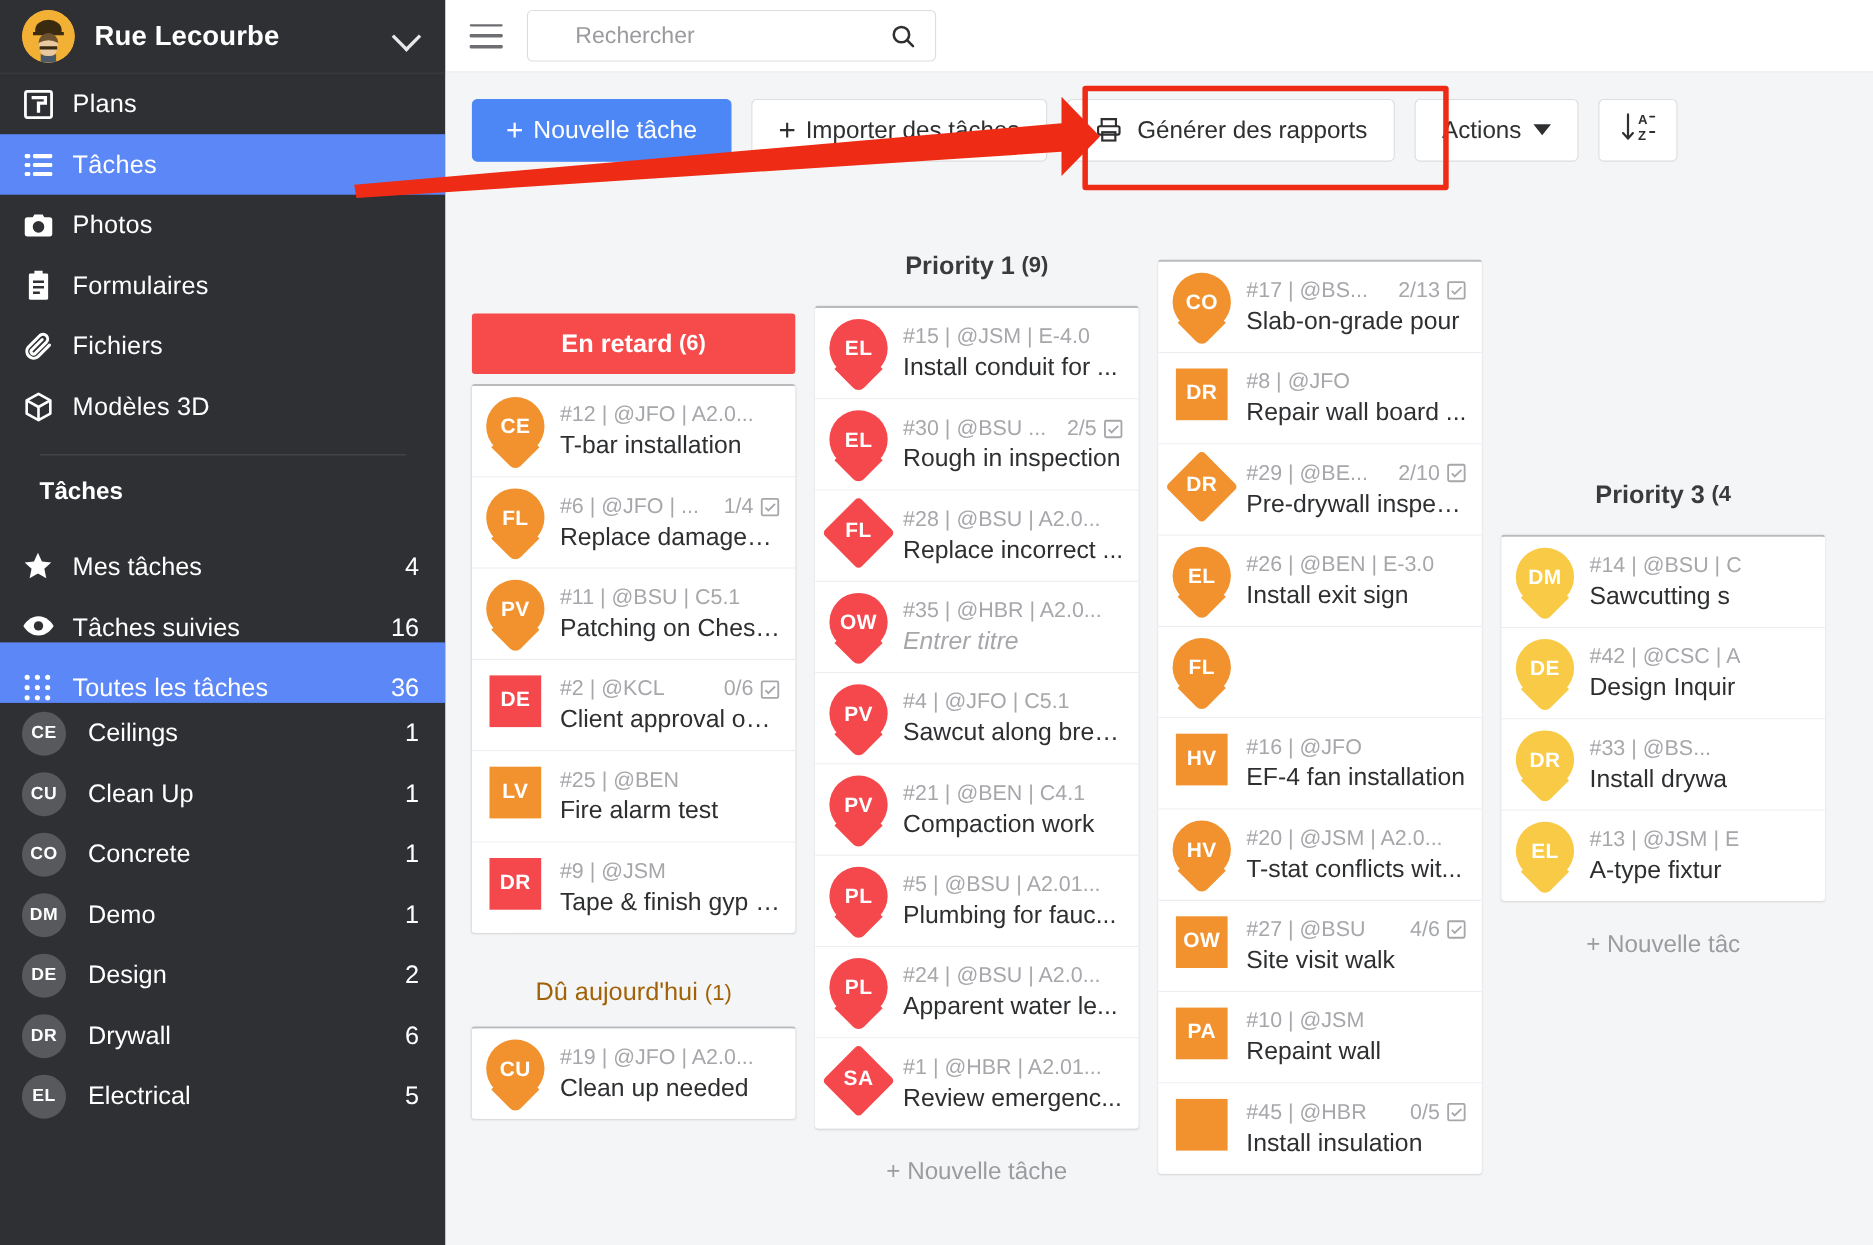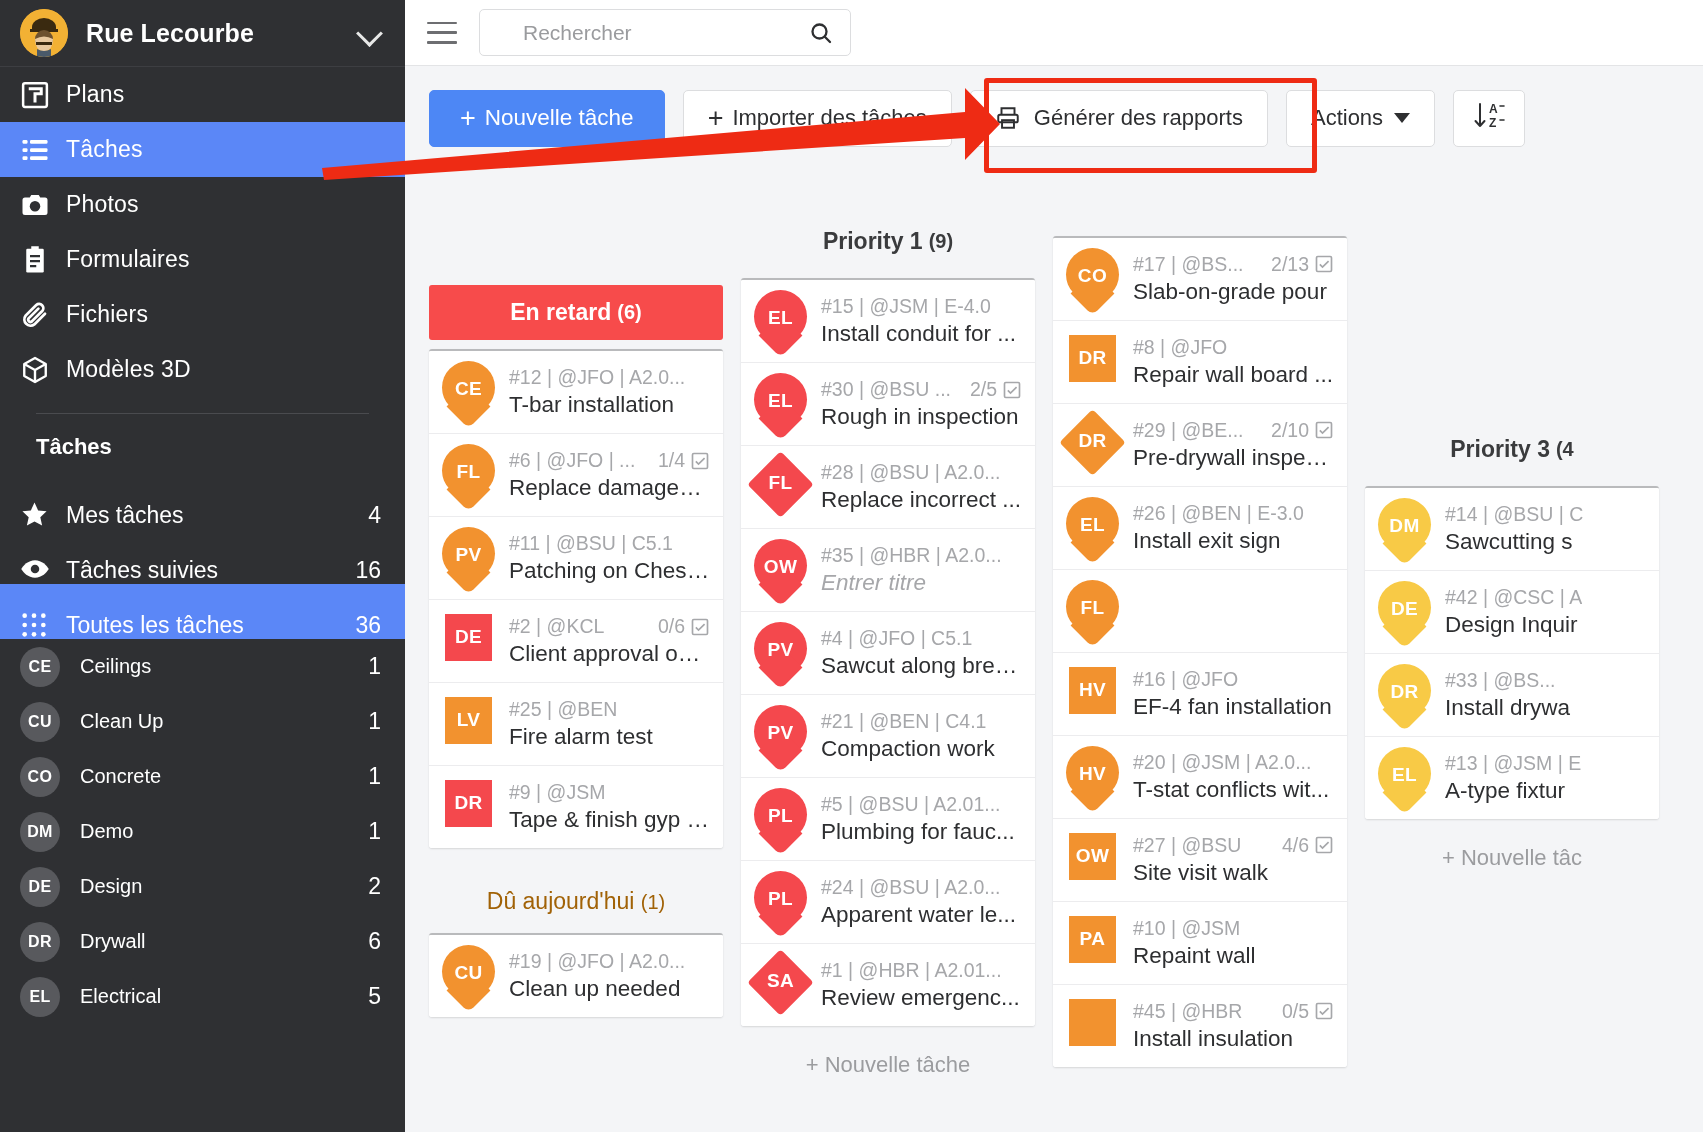--- a/index.html
+++ b/index.html
@@ -79,21 +79,21 @@
     height: 55px; display: flex; align-items: center;
     padding: 0 24px 0 20px; cursor: pointer;
   }
   .cat-badge {
     width: 40px; height: 40px; min-width: 40px; border-radius: 50%;
     background: #58595d; color: #fff;
     font-size: 16px; font-weight: bold;
     display: flex; align-items: center; justify-content: center;
     margin-right: 20px; letter-spacing: .4px;
   }
-  .cat-label { font-size: 20px; flex: 1 1 auto; }
+  .cat-label { font-size: 23px; flex: 1 1 auto; }
   .cat-count { font-size: 23px; }
 
   
   .main {
     flex: 1 1 auto; height: 1132px; background: #f4f5f7;
     display: flex; flex-direction: column; overflow: hidden;
   }
   .topbar {
     height: 66px; min-height: 66px; background: #fff;
     border-bottom: 1px solid #e3e4e6;

